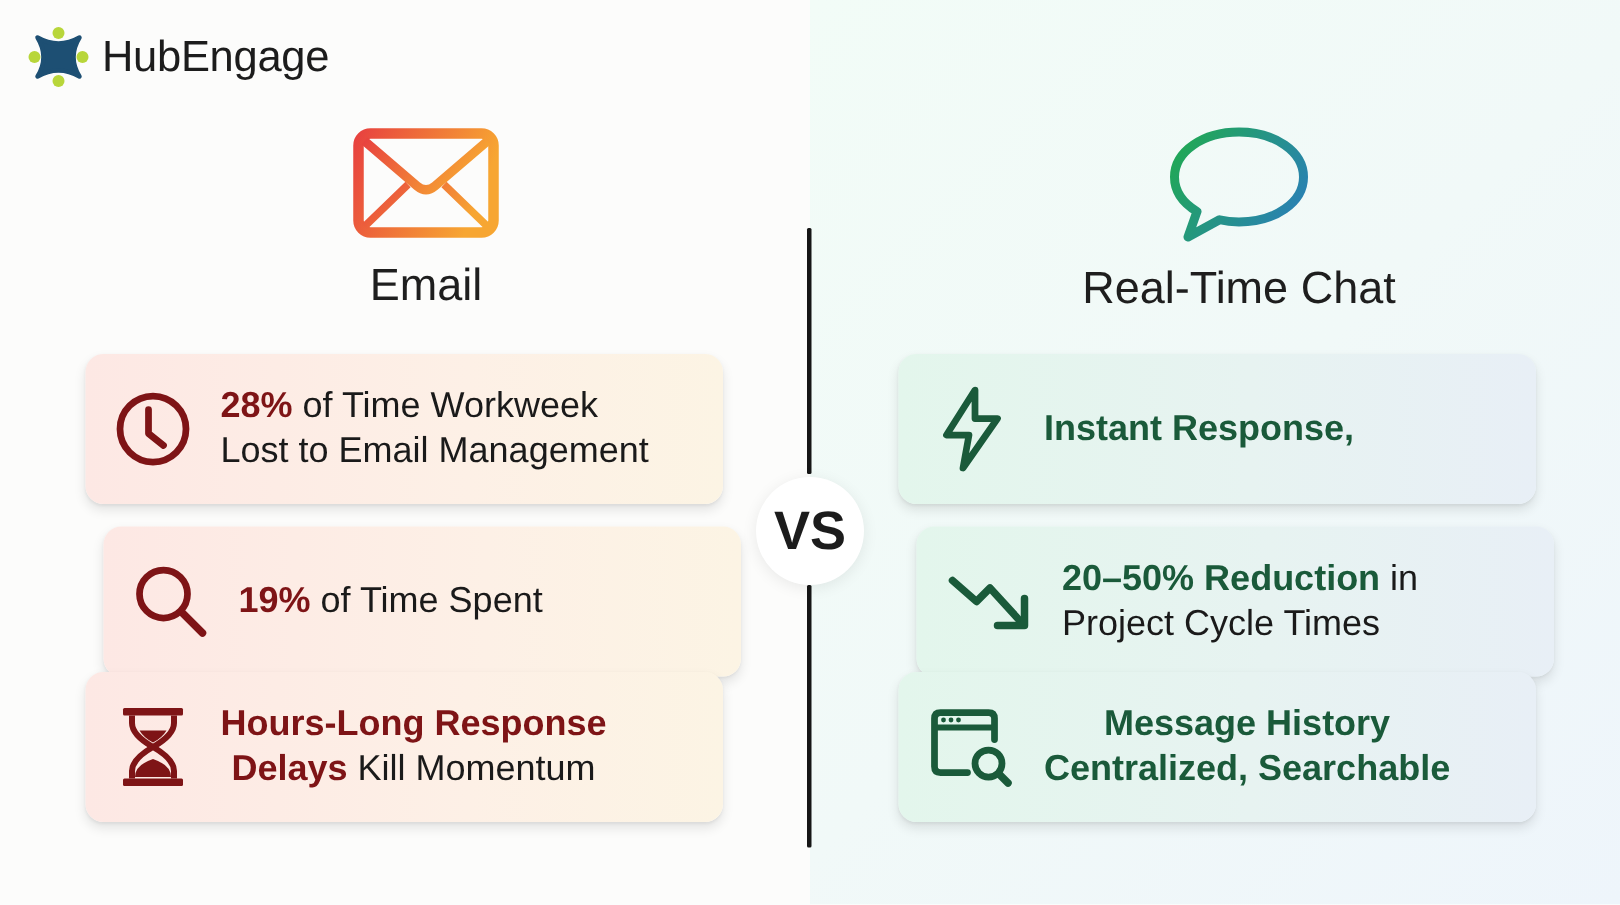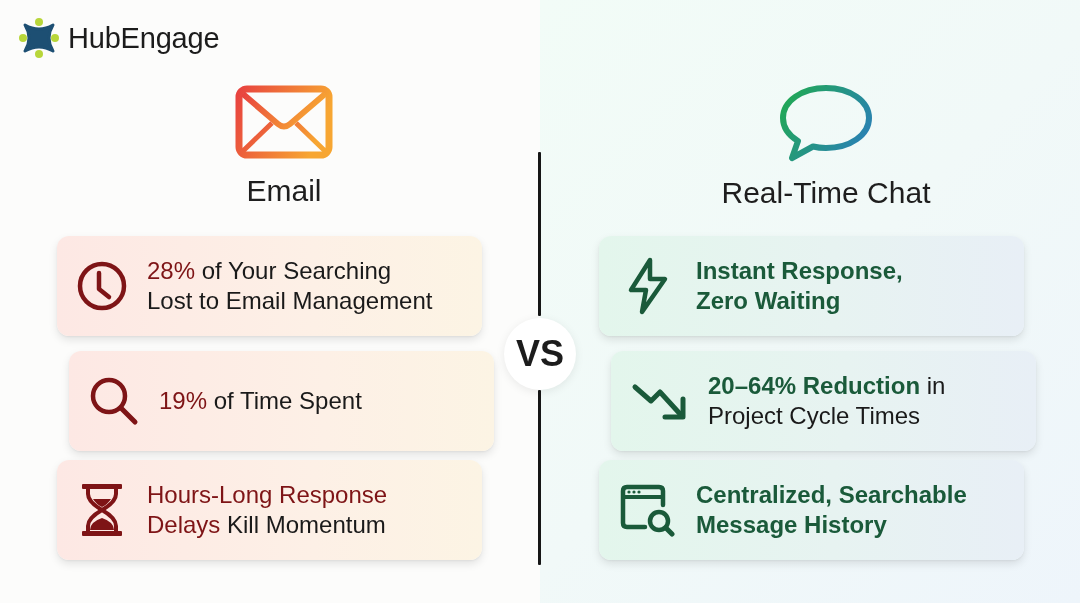--- a/index.html
+++ b/index.html
@@ -56,25 +56,25 @@
   .card.email { left: 57px; background: linear-gradient(90deg, #fde8e4 0%, #fdf0e6 60%, #fcf4e4 100%); }
   .card.chat { left: 599px; background: linear-gradient(90deg, #e3f6ec 0%, #e7f3f1 55%, #e8eff6 100%); }
   .card .icon {
     width: 90px; height: 100px; display: flex; align-items: center; justify-content: center;
     flex-shrink: 0;
   }
   .card .text {
     font-size: 24px; line-height: 30px; color: #1a1a1a; font-family: "Liberation Sans", sans-serif;
   }
   .card.chat .icon { width: 97px; }
-  .em-red { color: #7e1416; font-weight: normal; }
+  .em-red { color: #7e1416; font-weight: bold; }
   .em-green { color: #1a5a3a; font-weight: bold; }
   .row1 { top: 236px; }
   .row2 { top: 351px; margin-left: 12px; }
-  .row3 { top: 460px; }
+  .row3 { top: 448px; text-align: center; }
 </style>
 </head>
 <body>
 
 <div class="left-bg"></div>
 <div class="right-bg"></div>
 
 <div class="logo">
   <svg width="42" height="42" viewBox="0 0 42 42">
     <circle cx="21" cy="5" r="4" fill="#b8d63a"></circle>
@@ -119,21 +119,21 @@
 <div class="vs">VS</div>
 
 <div class="card email row1">
   <div class="icon">
     <svg width="52" height="52" viewBox="0 0 52 52">
       <circle cx="26" cy="26" r="22" fill="none" stroke="#7e1416" stroke-width="4.5"></circle>
       <path d="M23 13 L23 29 L33 37" fill="none" stroke="#7e1416" stroke-width="4.5" stroke-linecap="round" stroke-linejoin="round"></path>
     </svg>
   </div>
   <div class="text">
-    <div><span class="em-red">28%</span><span> of Your Searching</span></div>
+    <div><span class="em-red">28%</span><span> of Time Workweek</span></div>
     <div>Lost to Email Management</div>
   </div>
 </div>
 
 <div class="card email row2">
   <div class="icon">
     <svg width="54" height="54" viewBox="0 0 54 54">
       <circle cx="22" cy="22" r="16" fill="none" stroke="#7e1416" stroke-width="4.5"></circle>
       <path d="M34 34 L48 48" stroke="#7e1416" stroke-width="5" stroke-linecap="round"></path>
     </svg>
@@ -160,46 +160,45 @@
 </div>
 
 <div class="card chat row1">
   <div class="icon">
     <svg width="44" height="58" viewBox="0 0 44 58">
       <path d="M24 3 L5 33 L20 33 L16 55 L39 22 L24 22 Z" fill="none" stroke="#1a5a3a" stroke-width="4.5" stroke-linejoin="round"></path>
     </svg>
   </div>
   <div class="text">
     <div class="em-green">Instant Response,</div>
-    <div class="em-green">Zero Waiting</div>
   </div>
 </div>
 
 <div class="card chat row2">
   <div class="icon">
     <svg width="58" height="44" viewBox="0 0 58 44">
       <path d="M4 8 L20 22 L29 13 L50 36" fill="none" stroke="#1a5a3a" stroke-width="5" stroke-linecap="round" stroke-linejoin="round"></path>
       <path d="M52 20 L52 38 L34 38" fill="none" stroke="#1a5a3a" stroke-width="5" stroke-linecap="round" stroke-linejoin="round"></path>
     </svg>
   </div>
   <div class="text">
-    <div><span class="em-green">20–64% Reduction</span><span> in</span></div>
+    <div><span class="em-green">20–50% Reduction</span><span> in</span></div>
     <div>Project Cycle Times</div>
   </div>
 </div>
 
 <div class="card chat row3">
   <div class="icon">
     <svg width="58" height="54" viewBox="0 0 58 54">
       <path d="M26 44 L8 44 Q4 44 4 40 L4 8 Q4 4 8 4 L40 4 Q44 4 44 8 L44 22" fill="none" stroke="#1a5a3a" stroke-width="4.5" stroke-linecap="round" stroke-linejoin="round"></path>
       <path d="M4 14 L44 14" stroke="#1a5a3a" stroke-width="4"></path>
       <circle cx="10" cy="9" r="1.6" fill="#1a5a3a"></circle>
       <circle cx="15" cy="9" r="1.6" fill="#1a5a3a"></circle>
       <circle cx="20" cy="9" r="1.6" fill="#1a5a3a"></circle>
       <circle cx="40" cy="38" r="9" fill="none" stroke="#1a5a3a" stroke-width="4.5"></circle>
       <path d="M47 45 L53 51" stroke="#1a5a3a" stroke-width="5" stroke-linecap="round"></path>
     </svg>
   </div>
   <div class="text">
+    <div class="em-green">Message History</div>
     <div class="em-green">Centralized, Searchable</div>
-    <div class="em-green">Message History</div>
   </div>
 </div>
 
 </body></html>

